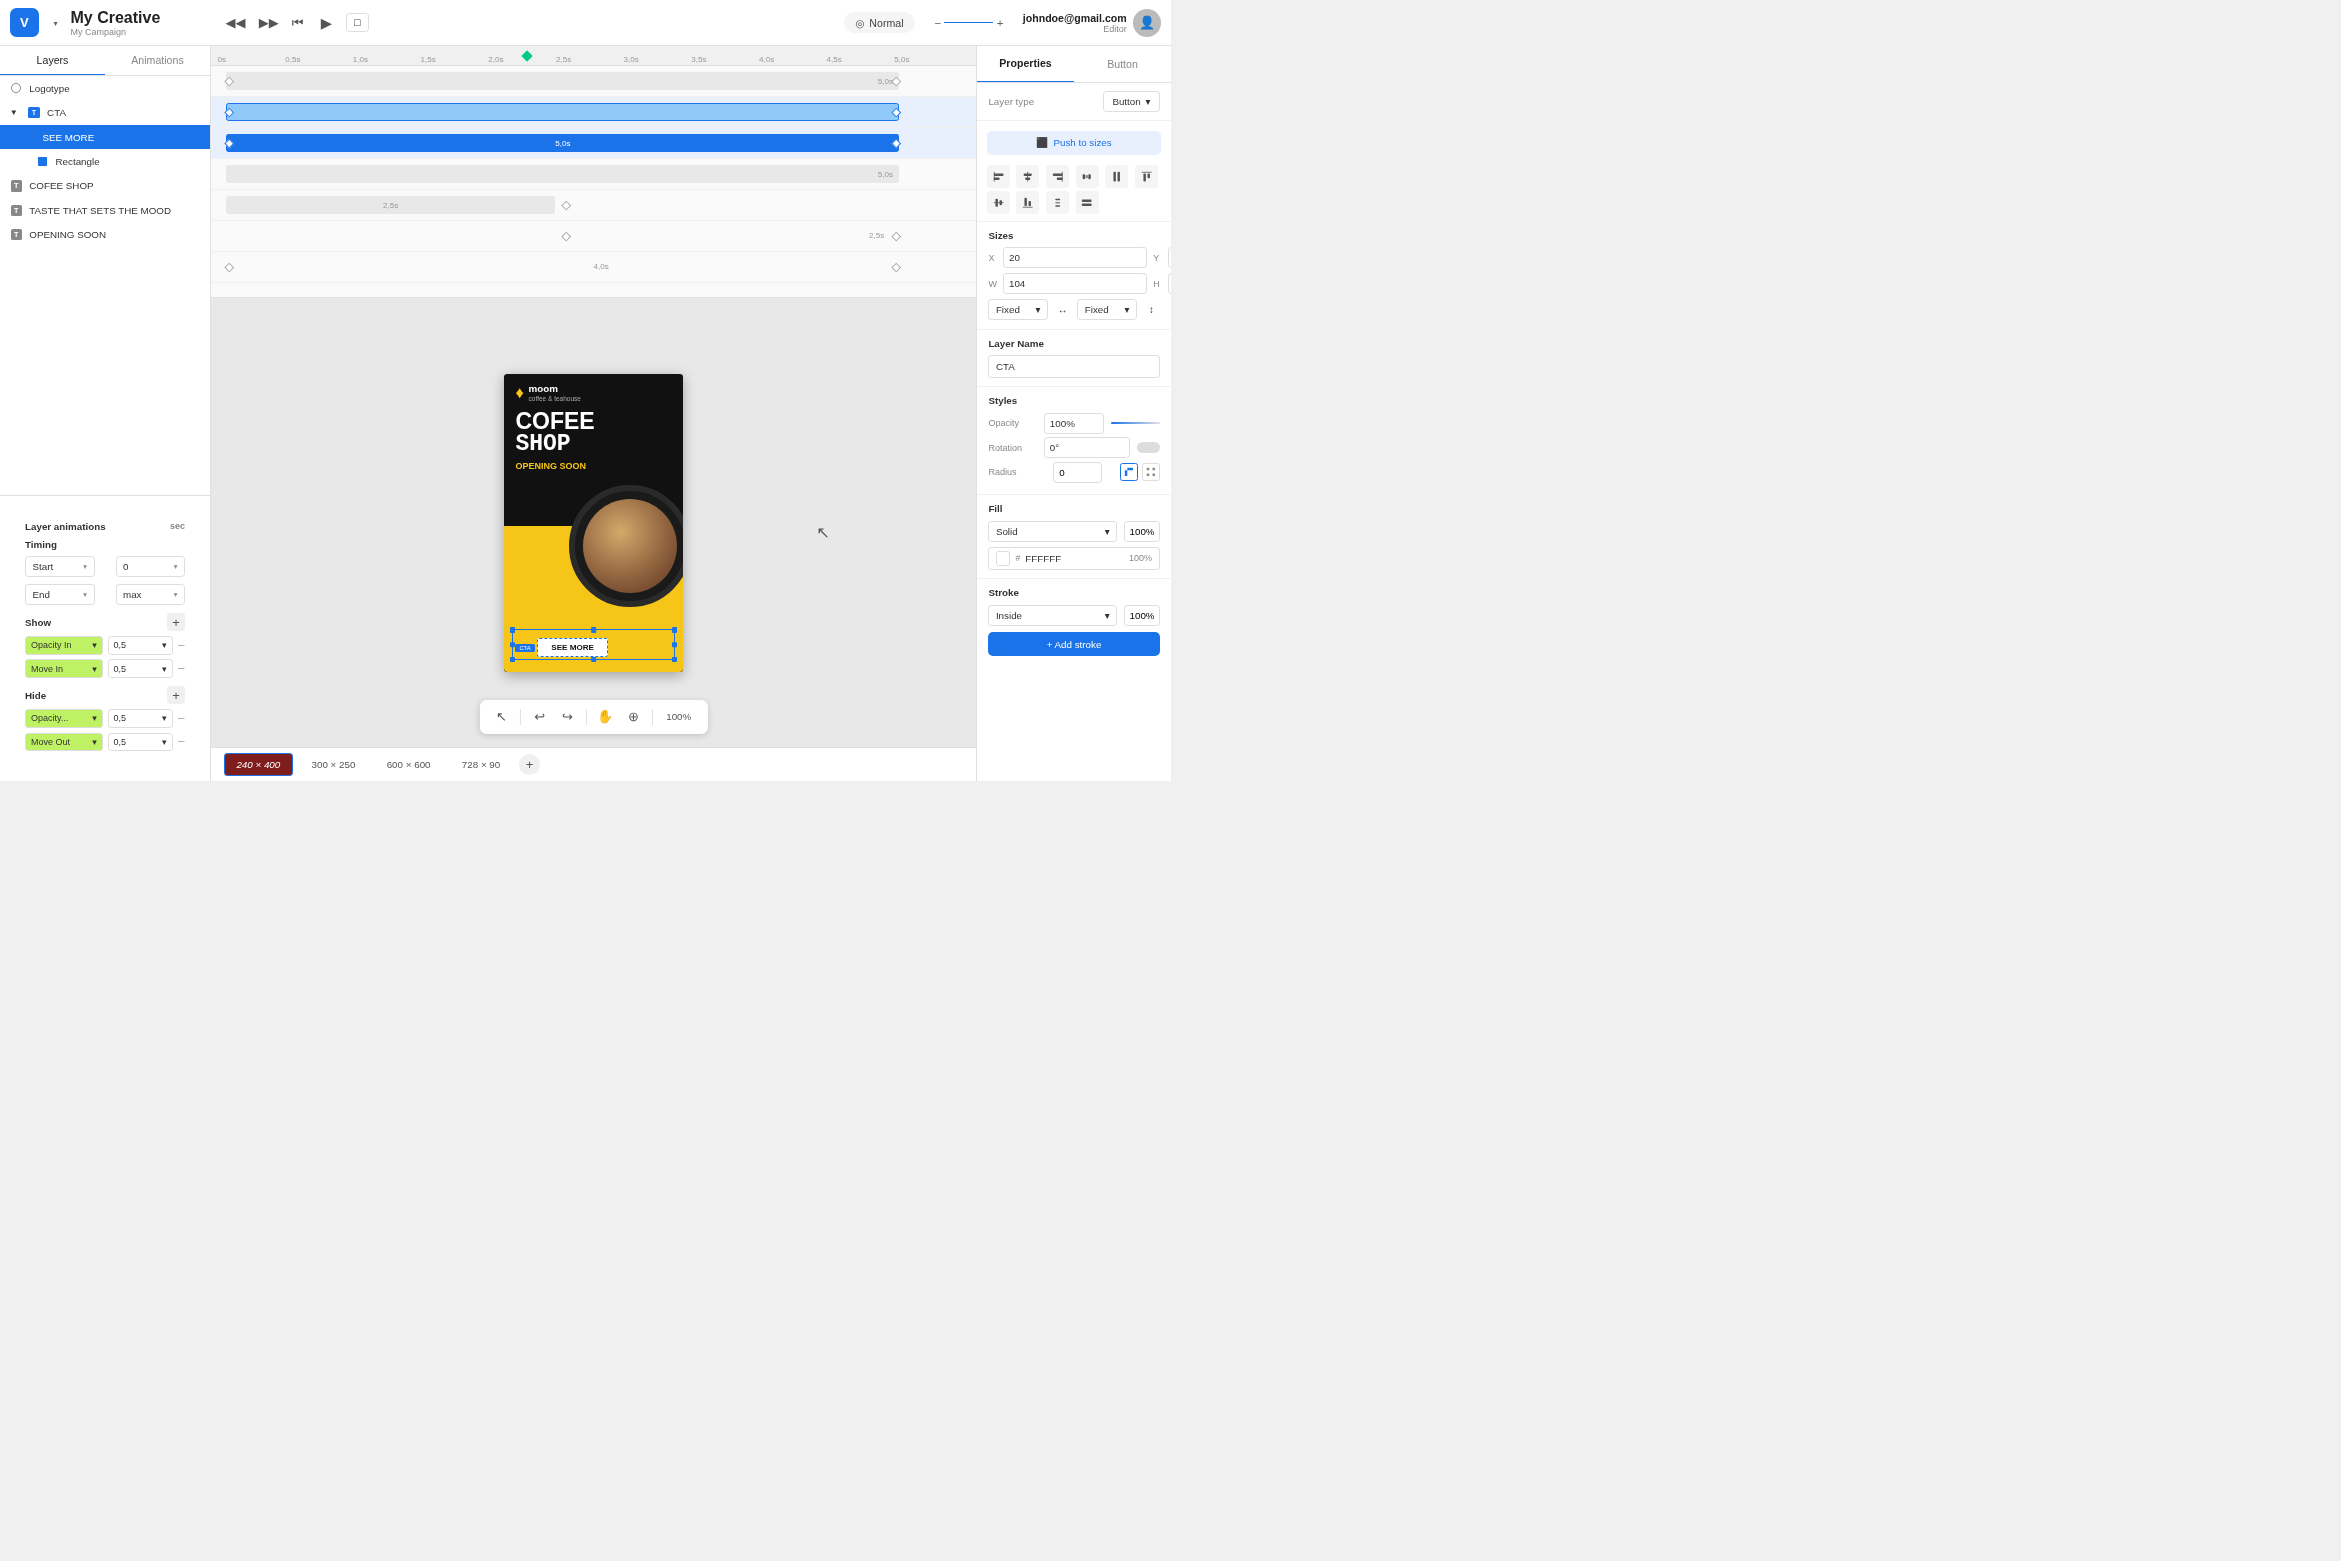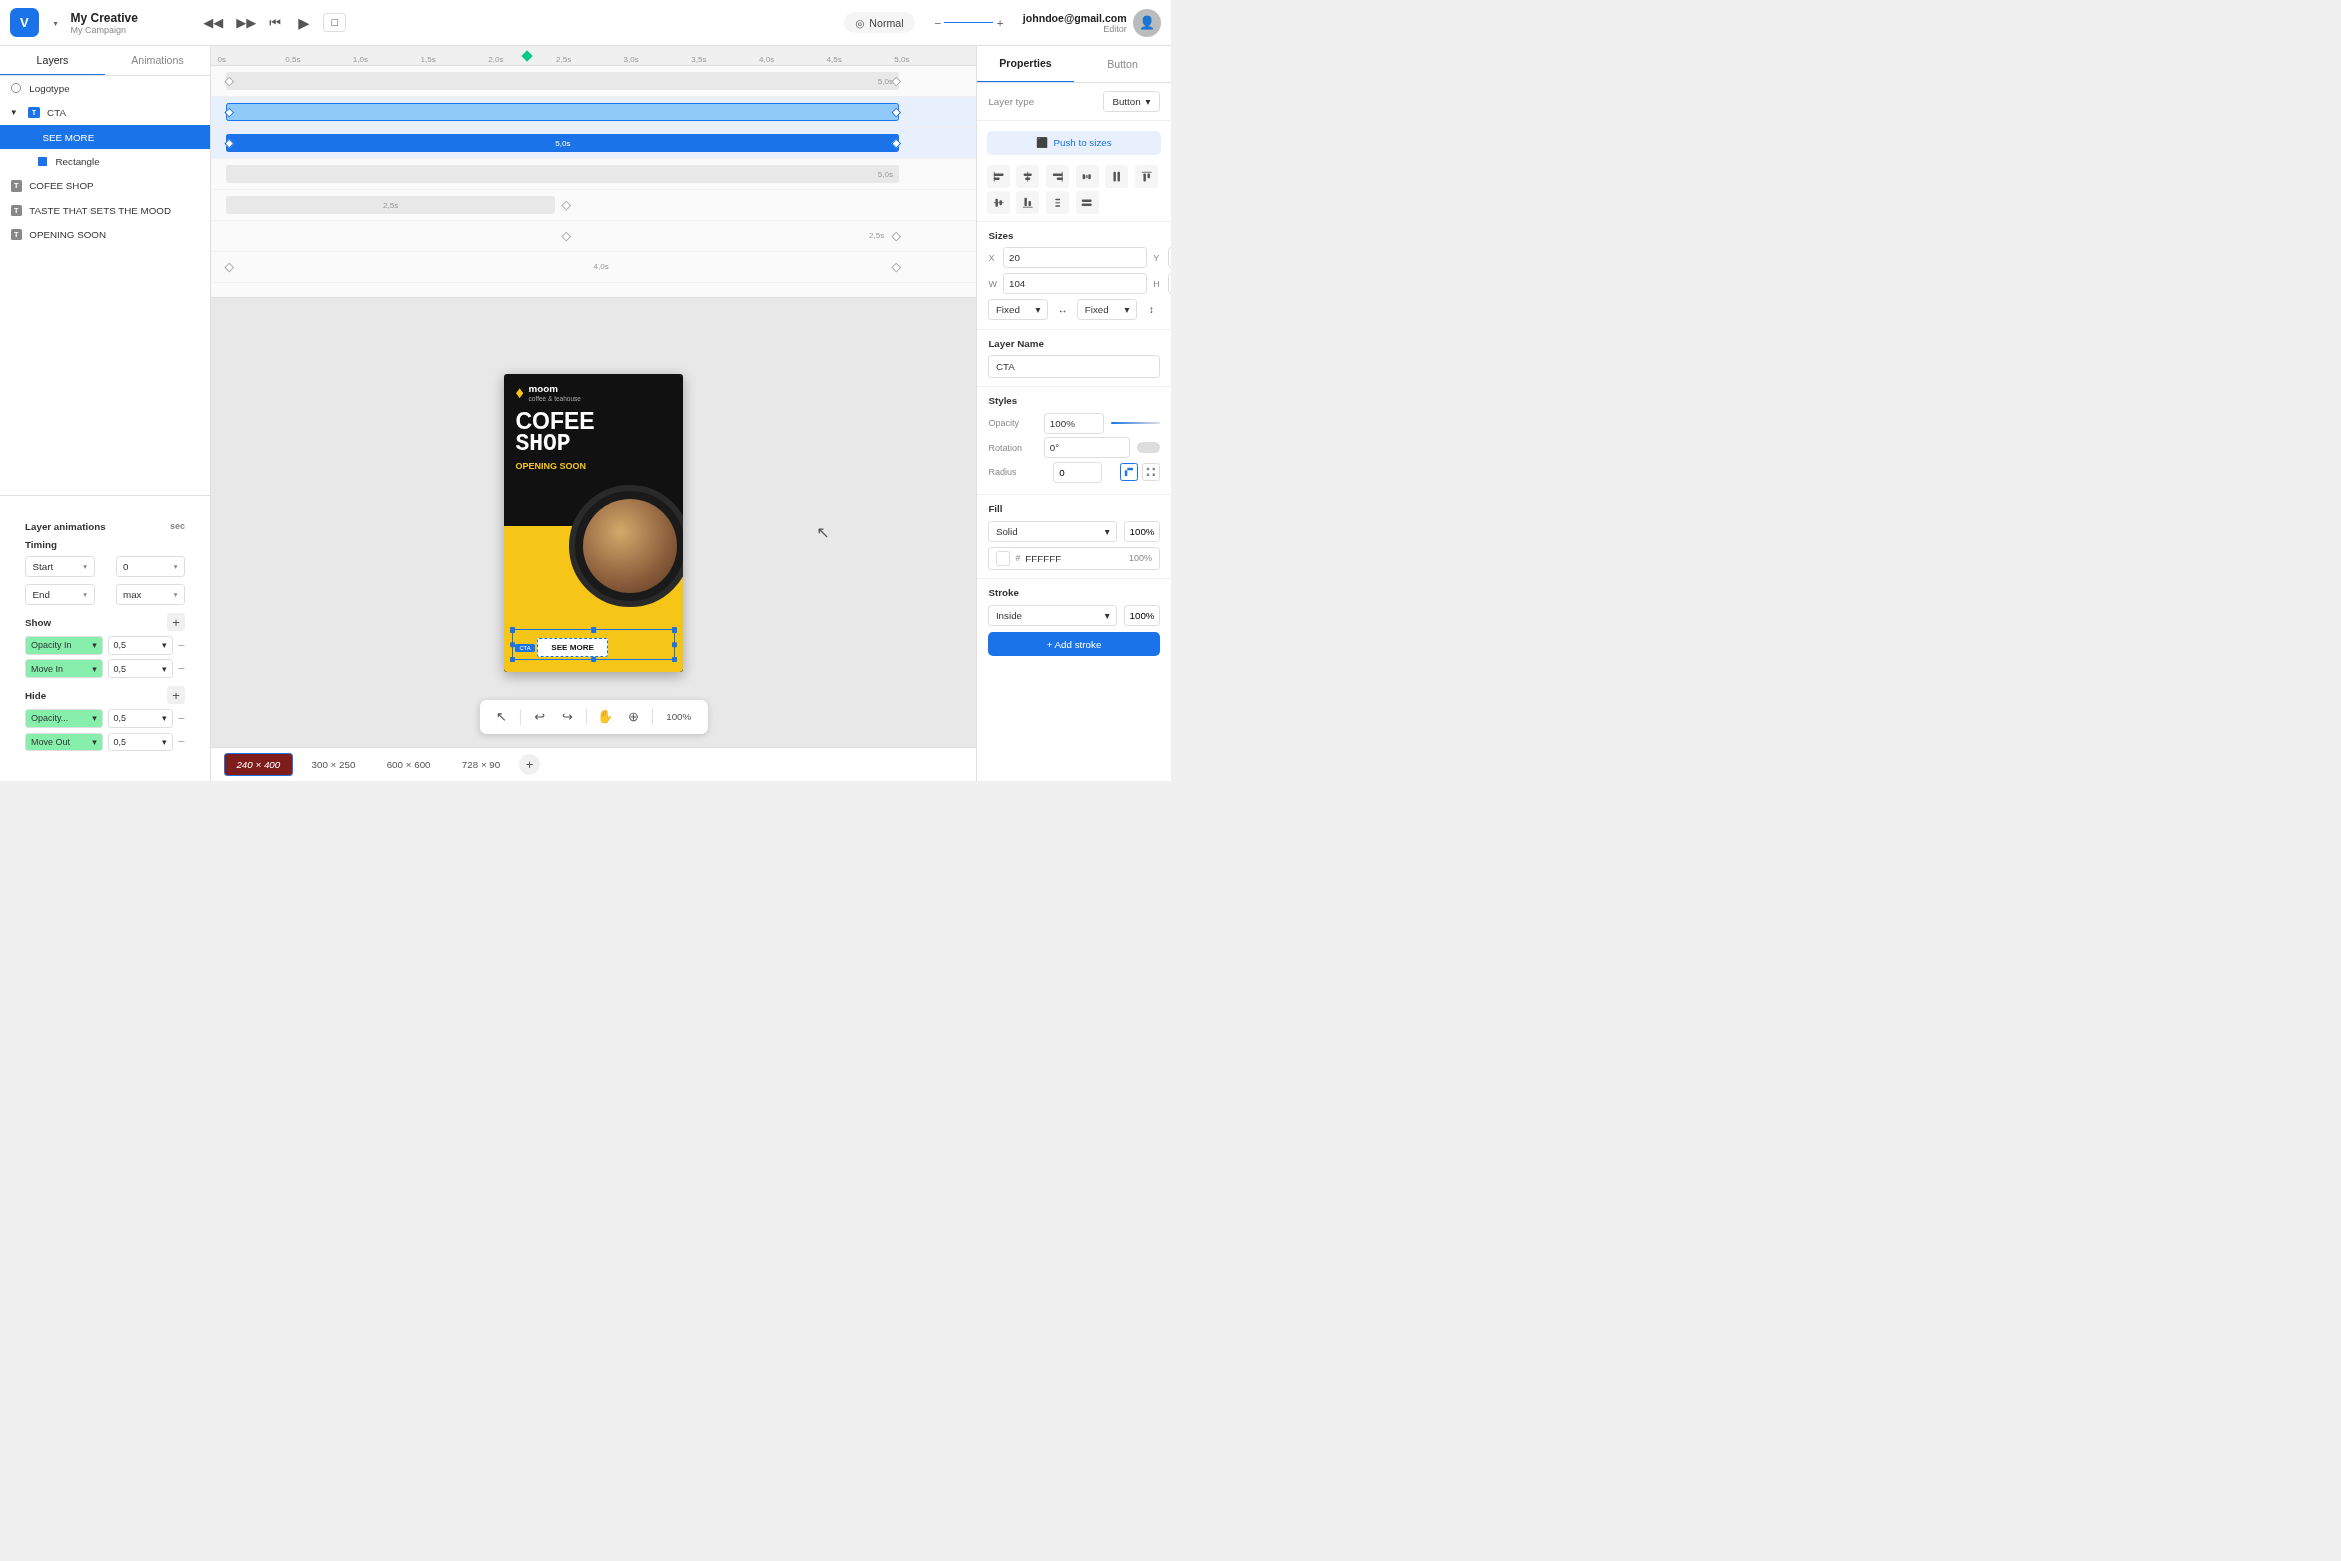--- a/index.html
+++ b/index.html
@@ -3,21 +3,21 @@
   <meta charset="utf-8">
   <style>
     * { box-sizing: border-box; margin: 0; padding: 0; }
     body { font-family: -apple-system, BlinkMacSystemFont, 'Segoe UI', sans-serif; background: #f0f0f0; width: 1171px; height: 781px; overflow: hidden; font-size: 9.8px; color: #333; }
 
     
     .topbar { display: flex; align-items: center; height: 46px; background: #fff; border-bottom: 0.8px solid #e0e0e0; padding: 0 9.8px; gap: 13px; }
     .logo { width: 29px; height: 29px; background: #1a73e8; border-radius: 6.5px; display: flex; align-items: center; justify-content: center; color: #fff; font-weight: bold; font-size: 13px; }
     .logo-arrow { font-size: 8.1px; color: #666; margin-left: 1.6px; }
     .project-info { display: flex; flex-direction: column; }
-    .project-title { font-size: 12px; font-weight: 600; color: #222; }
+    .project-title { font-size: 16px; font-weight: 600; color: #222; }
     .project-sub { font-size: 9px; color: #888; }
     .transport { display: flex; align-items: center; gap: 6.5px; margin-left: 49px; }
     .transport-btn { background: none; border: none; cursor: pointer; color: #555; font-size: 13px; padding: 3.3px; }
     .play-btn { width: 26px; height: 26px; border-radius: 50%; background: none; border: none; cursor: pointer; font-size: 14.6px; color: #555; display: flex; align-items: center; justify-content: center; }
     .monitor-btn { background: none; border: 0.8px solid #ddd; border-radius: 3.3px; padding: 3.3px 6.5px; font-size: 9px; color: #555; cursor: pointer; }
     .spacer { flex: 1; }
     .normal-mode { display: flex; align-items: center; gap: 4.9px; padding: 4.9px 11.4px; background: #f5f5f5; border-radius: 16.3px; font-size: 10.6px; color: #444; }
     .zoom-ctrl { display: flex; align-items: center; gap: 3.3px; padding: 0 6.5px; }
     .zoom-line { width: 49px; height: 1.6px; background: #1a73e8; }
     .zoom-minus { font-size: 11.4px; color: #666; cursor: pointer; }
@@ -56,21 +56,21 @@
     .sec-label { font-size: 9.8px; font-weight: 600; }
     .sec-unit { font-size: 9px; color: #888; }
     .timing-row { display: flex; gap: 21px; margin-bottom: 6.5px; }
     .select-field { flex: 1; display: flex; align-items: center; border: 0.8px solid #ddd; border-radius: 3.3px; padding: 4.1px 6.5px; font-size: 9.8px; background: #fff; cursor: pointer; justify-content: space-between; }
     .select-val { font-size: 9.8px; color: #333; }
     .chevron-down { font-size: 7.3px; color: #888; }
     .show-hide-header { display: flex; align-items: center; justify-content: space-between; margin: 8.1px 0 4.9px; }
     .show-hide-label { font-size: 9.8px; font-weight: 600; color: #333; }
     .add-btn { width: 18px; height: 18px; background: #f0f0f0; border-radius: 3.3px; display: flex; align-items: center; justify-content: center; cursor: pointer; font-size: 13px; color: #555; }
     .anim-row { display: flex; align-items: center; gap: 4.9px; margin-bottom: 4.9px; }
-    .anim-select { flex: 1; display: flex; align-items: center; border: 0.8px solid #ddd; border-radius: 3.3px; padding: 3.3px 4.9px; font-size: 9px; background: #86efac; cursor: pointer; justify-content: space-between; min-width: 0; }
+    .anim-select { flex: 1; display: flex; align-items: center; border: 0.8px solid #ddd; border-radius: 3.3px; padding: 3.3px 4.9px; font-size: 9px; background: #bef264; cursor: pointer; justify-content: space-between; min-width: 0; }
     .anim-val-field { width: 65px; display: flex; align-items: center; border: 0.8px solid #ddd; border-radius: 3.3px; padding: 3.3px 4.9px; font-size: 9px; background: #fff; cursor: pointer; justify-content: space-between; flex-shrink: 0; }
     .remove-btn { color: #aaa; cursor: pointer; font-size: 13px; flex-shrink: 0; }
 
     
     .center { flex: 1; display: flex; flex-direction: column; overflow: hidden; }
     .timeline { height: 252px; background: #fafafa; border-bottom: 0.8px solid #e0e0e0; overflow: hidden; }
     .timeline-ruler { height: 19.5px; background: #f0f0f0; border-bottom: 0.8px solid #e0e0e0; display: flex; align-items: center; padding: 0 6.5px; font-size: 8.1px; color: #999; position: relative; }
     .ruler-marks { display: flex; gap: 0; width: 100%; position: relative; }
     .ruler-mark { font-size: 8.1px; color: #999; position: absolute; }
     .playhead { position: absolute; top: 0; width: 1.6px; background: #00cc88; height: 100%; pointer-events: none; }

